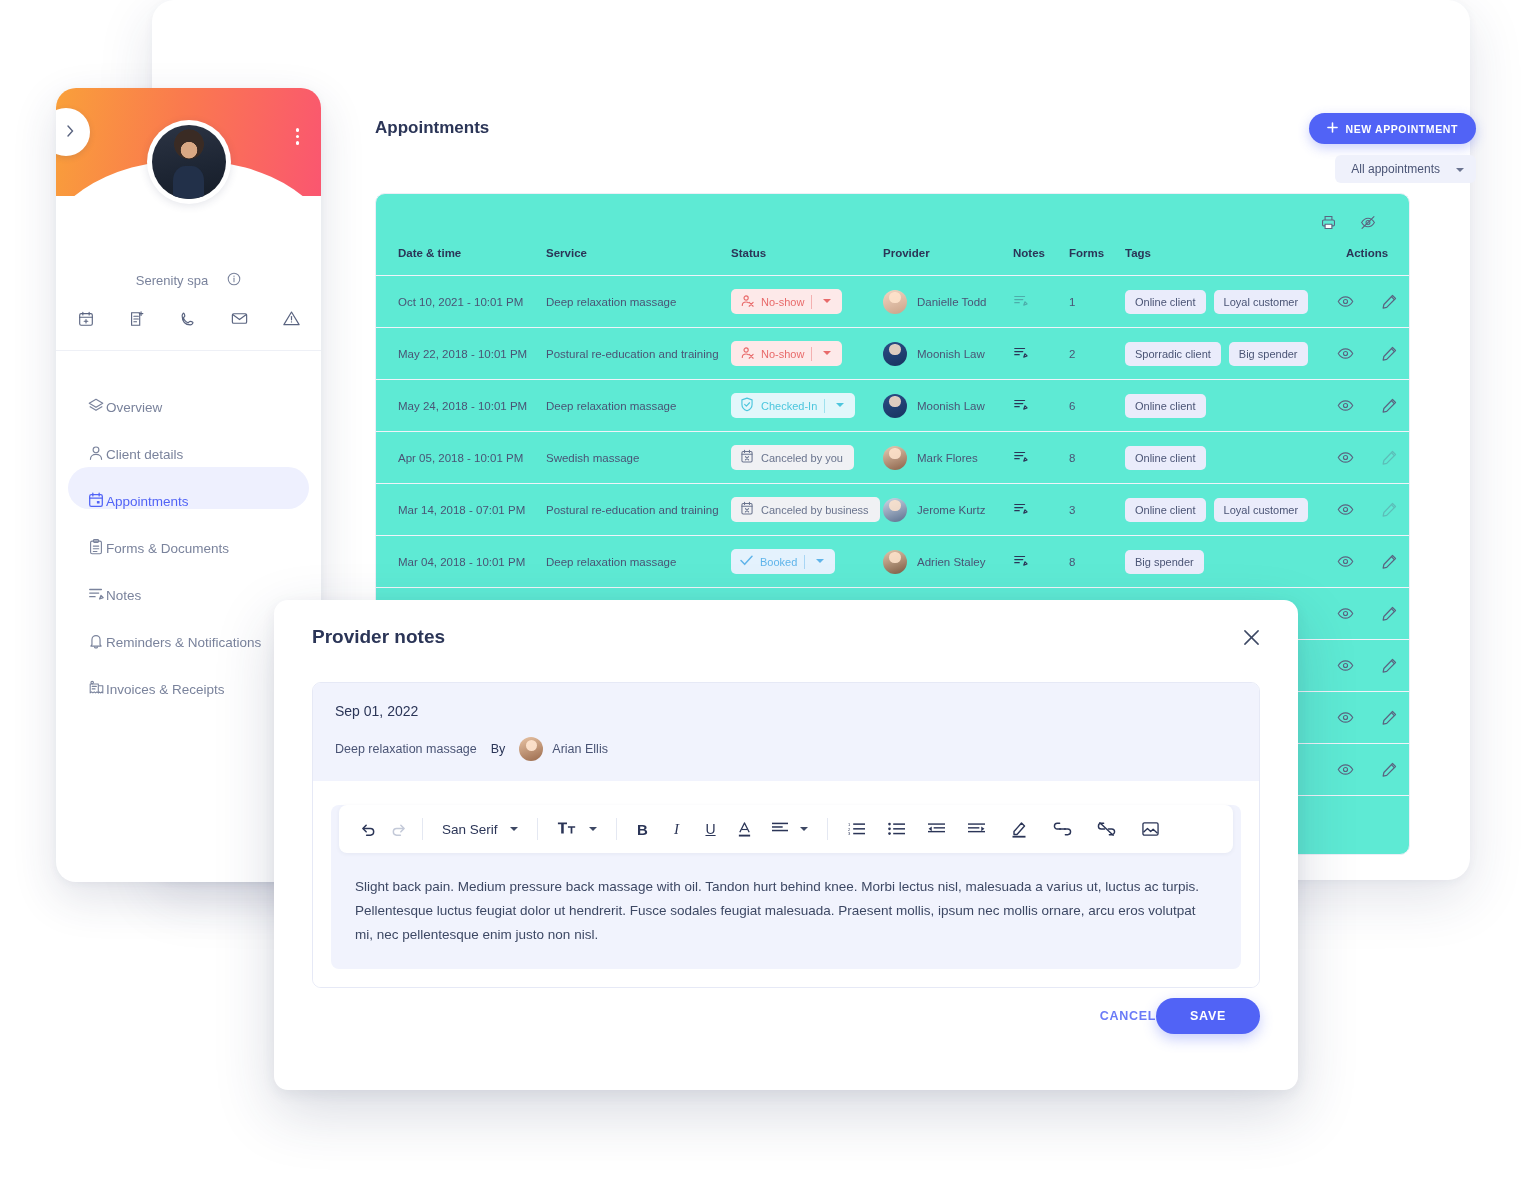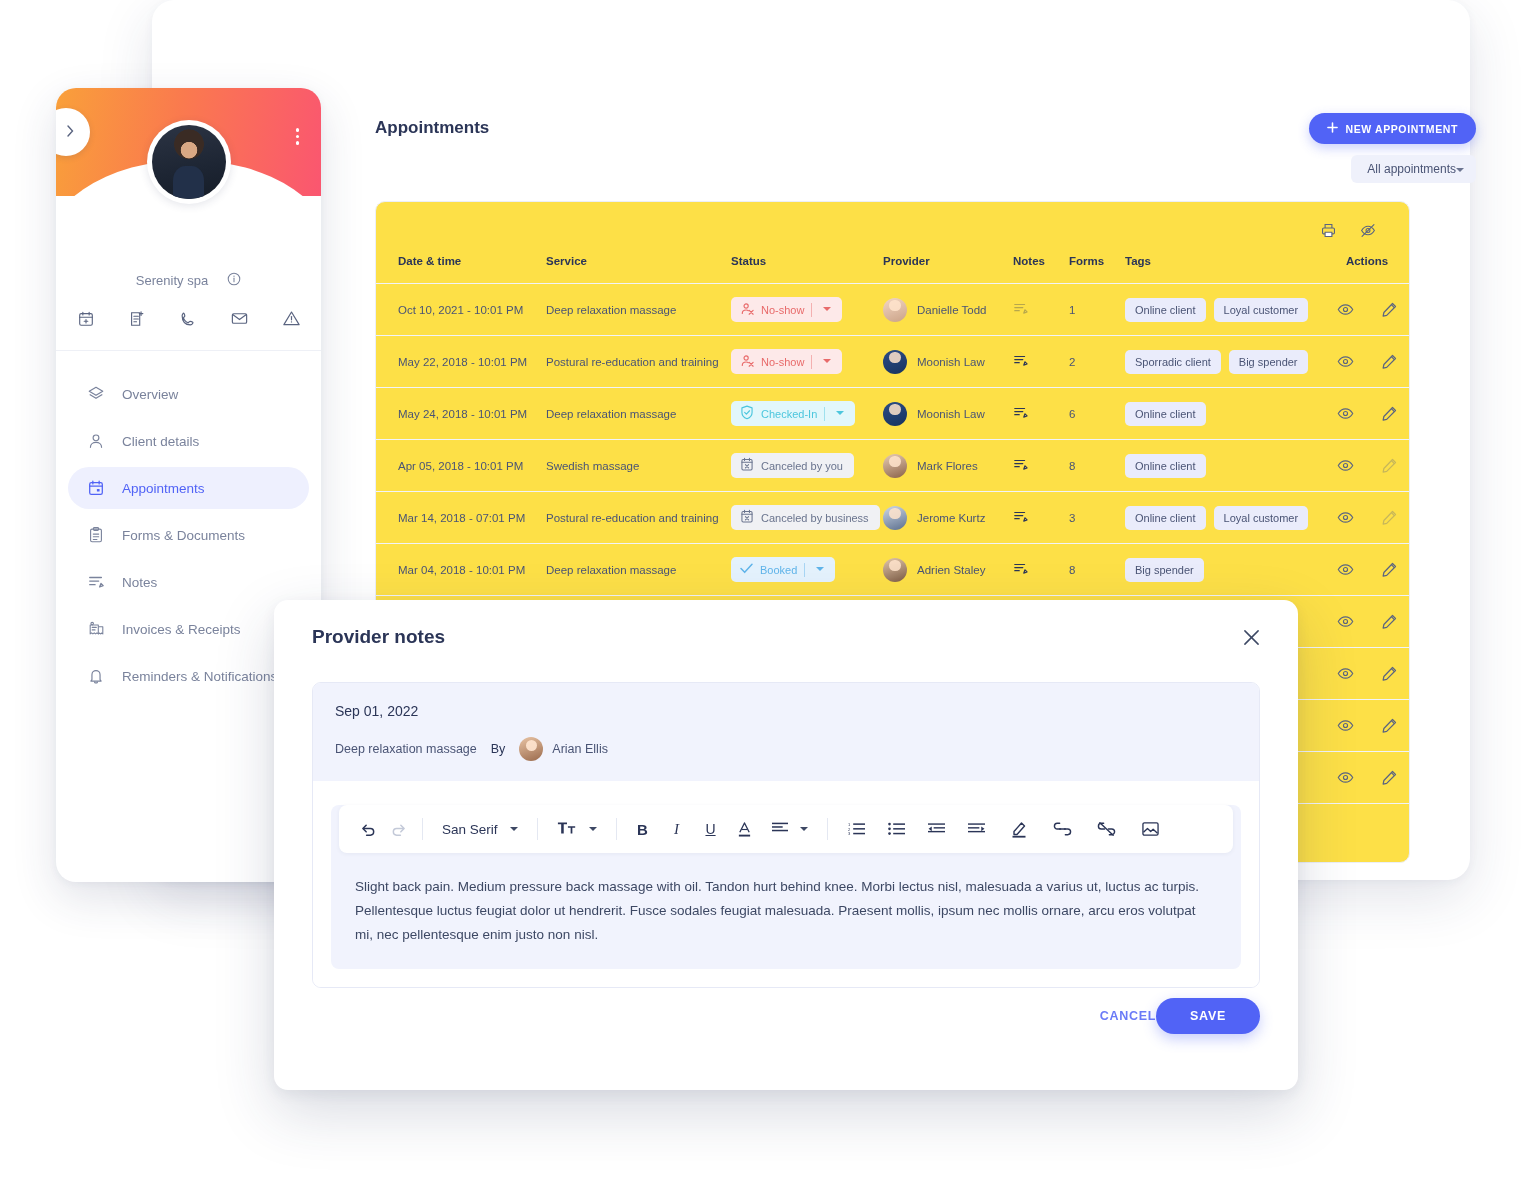--- a/index.html
+++ b/index.html
@@ -84,21 +84,21 @@
     font-size: 13px; color: #7a839c;
   }
   .sb-actions {
     margin-top: 20px; display: flex; align-items: center; justify-content: center; gap: 33px;
     padding-bottom: 22px; border-bottom: 1px solid #eef0f6;
   }
   .sb-actions .ic { cursor: pointer; display: flex; }
 
   .sb-nav { padding: 22px 12px 0 12px; }
   .nav-item {
-    display: flex; align-items: center; gap: 16px;
+    display: flex; align-items: flex-end; 
     height: 42px; padding: 0 18px; margin-bottom: 5px;
     border-radius: 21px; cursor: pointer;
     font-size: 13.5px; color: #7a839c;
   }
   .nav-item .lbl { white-space: nowrap; }
   .nav-item.active { background: #eef0fe; color: #5163f6; font-weight: 500; }
   .nav-item .nic { width: 20px; display: flex; align-items: center; justify-content: center; }
 
   
   .main { position: absolute; left: 321px; top: 0; right: 0; bottom: 0; padding: 0; }
@@ -112,32 +112,31 @@
     background: #5163f6; color: #fff; border: none; border-radius: 16px;
     font-size: 10.5px; font-weight: 700; letter-spacing: .6px;
     display: flex; align-items: center; gap: 8px; cursor: pointer;
     font-family: "Liberation Sans", sans-serif;
     box-shadow: 0 4px 12px rgba(81,99,246,.30);
   }
   .filter-select {
     position: absolute; right: 60px; top: 155px;
     height: 28px; padding: 0 12px 0 16px;
     background: #eff1fb; border-radius: 6px;
-    display: flex; align-items: center; cursor: pointer;
+    display: flex; align-items: center; gap: 16px; cursor: pointer;
     font-size: 12px; color: #4a5475;
   }
 
   
   .table-card {
     position: absolute; left: 54px; top: 193px;
     width: 1035px; height: 662px;
-    background: #fde047;
+    background: #5eead4;
     border: 1px solid #eceff7; border-radius: 10px;
     overflow: hidden;
-    margin-top: 8px;
   }
   .tc-tools {
     display: flex; justify-content: flex-end; align-items: center; gap: 22px;
     padding: 20px 32px 0 0;
   }
   .tc-tools .ic { cursor: pointer; display: flex; }
   .thead {
     display: flex; align-items: center;
     height: 44px; padding: 0 0 0 22px;
     font-size: 11.5px; font-weight: 700; color: #2b3557;
@@ -815,37 +814,37 @@
           <span class="nic">
             <svg width="18" height="18" viewBox="0 0 20 20" fill="none" stroke="#7a839c" stroke-width="1.4">
               <path d="M3 5h13M3 9h10M3 13h6" stroke-linecap="round"></path>
               <path d="M15.5 11.5l2.5 2.5-4 1.5 1.5-4z" stroke-linejoin="round"></path>
             </svg>
           </span>
           <span class="lbl">Notes</span>
         </div>
         <div class="nav-item">
           <span class="nic">
+            <svg width="18" height="18" viewBox="0 0 20 20" fill="none" stroke="#7a839c" stroke-width="1.3">
+              <path d="M5.5 14V8.5a4.5 4.5 0 019 0V14l1.2 1.6H4.3L5.5 14z" stroke-linejoin="round"></path>
+              <path d="M8.4 16.8a1.8 1.8 0 003.2 0" stroke-linecap="round"></path>
+            </svg>
+          </span>
+          <span class="lbl">Reminders &amp; Notifications</span>
+        </div>
+        <div class="nav-item">
+          <span class="nic">
             <svg width="19" height="18" viewBox="0 0 20 20" fill="none" stroke="#7a839c" stroke-width="1.2">
               <path d="M3 5.5h9v10l-1.5-1.2L9 15.5l-1.5-1.2L6 15.5l-1.5-1.2L3 15.5z" stroke-linejoin="round"></path>
               <path d="M12 7.5h5v8l-1.2-1-1.3 1-1.2-1-1.3 1" stroke-linejoin="round"></path>
               <path d="M5.2 8.2h4.6M5.2 11h3.2" stroke-linecap="round"></path>
               <circle cx="5.2" cy="4" r="1.4"></circle>
             </svg>
           </span>
           <span class="lbl">Invoices &amp; Receipts</span>
-        </div>
-        <div class="nav-item">
-          <span class="nic">
-            <svg width="18" height="18" viewBox="0 0 20 20" fill="none" stroke="#7a839c" stroke-width="1.3">
-              <path d="M5.5 14V8.5a4.5 4.5 0 019 0V14l1.2 1.6H4.3L5.5 14z" stroke-linejoin="round"></path>
-              <path d="M8.4 16.8a1.8 1.8 0 003.2 0" stroke-linecap="round"></path>
-            </svg>
-          </span>
-          <span class="lbl">Reminders &amp; Notifications</span>
         </div>
       </div>
   </div>
 
   <div class="modal">
     <div class="m-head">
       <div class="m-title">Provider notes</div>
       <div class="m-close">
         <svg width="17" height="17" viewBox="0 0 18 18">
             <path d="M2 2l14 14M16 2L2 16" stroke="#3d4864" stroke-width="1.6" stroke-linecap="round"></path>

